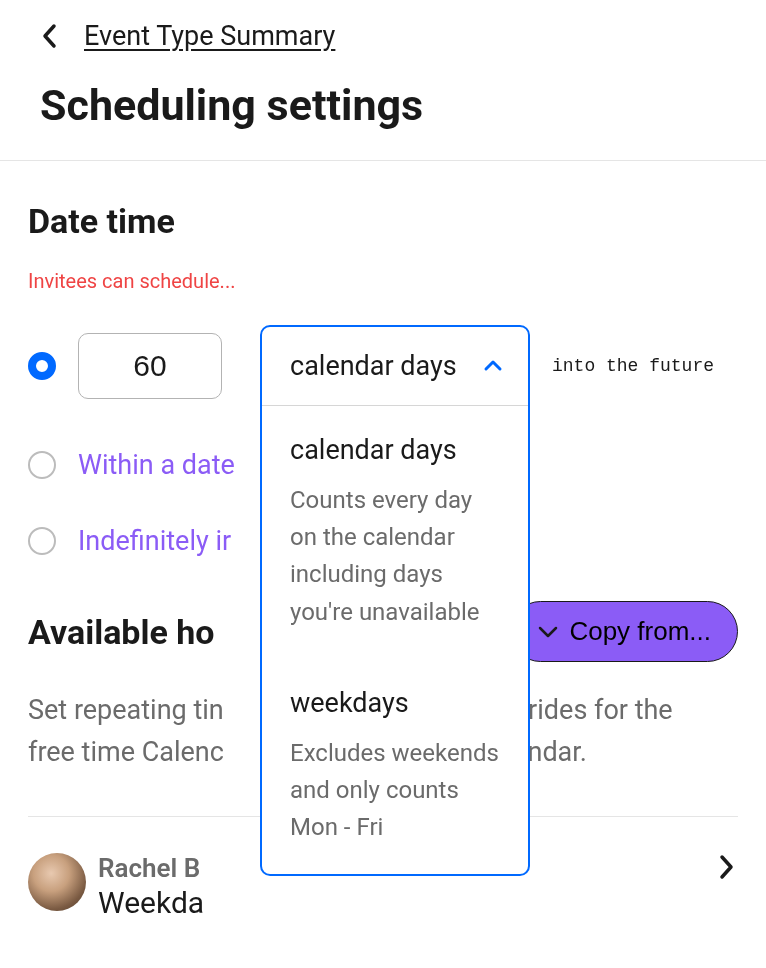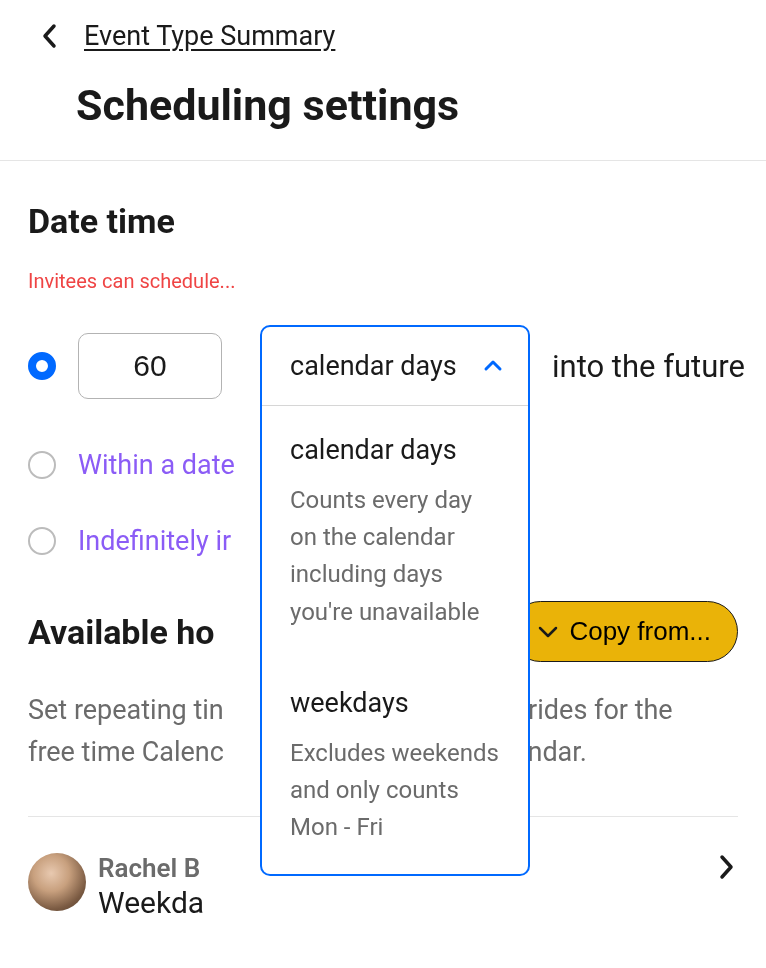--- a/index.html
+++ b/index.html
@@ -36,21 +36,20 @@
       font-size: 27px;
       text-decoration: underline;
       color: #1a1a1a;
       cursor: pointer;
       text-underline-offset: 4px;
     }
     .page-title {
       font-size: 43px;
       font-weight: 700;
       color: #1a1a1a;
-      margin-left: 36px;
     }
     .divider {
       border: none;
       border-top: 1px solid #e5e5e5;
     }
     .content {
       padding: 40px 28px 0 28px;
       position: relative;
     }
     .section-title {
@@ -114,22 +113,23 @@
       background: #fff;
     }
     .chevron-up {
       width: 22px;
       height: 22px;
       display: flex;
       align-items: center;
       justify-content: center;
     }
     .suffix-text {
-      font-size: 31px;
+      font-size: 18px;
       white-space: nowrap;
+      font-family: Liberation Mono, monospace;
     }
     .dropdown-panel {
       position: absolute;
       top: 80px;
       left: 0;
       width: 270px;
       border: 2.5px solid #0069ff;
       border-top: none;
       border-radius: 0 0 10px 10px;
       background: #fff;
@@ -163,21 +163,21 @@
       margin-bottom: 28px;
     }
     .copy-button {
       display: flex;
       align-items: center;
       gap: 10px;
       border: 1.5px solid #1a1a1a;
       border-radius: 50px;
       padding: 14px 26px;
       font-size: 26px;
-      background: #eab308;
+      background: #8b5cf6;
       cursor: pointer;
     }
     .chevron-down-sm {
       width: 22px;
       height: 22px;
       display: flex;
       align-items: center;
     }
     .body-text {
       font-size: 27px;

